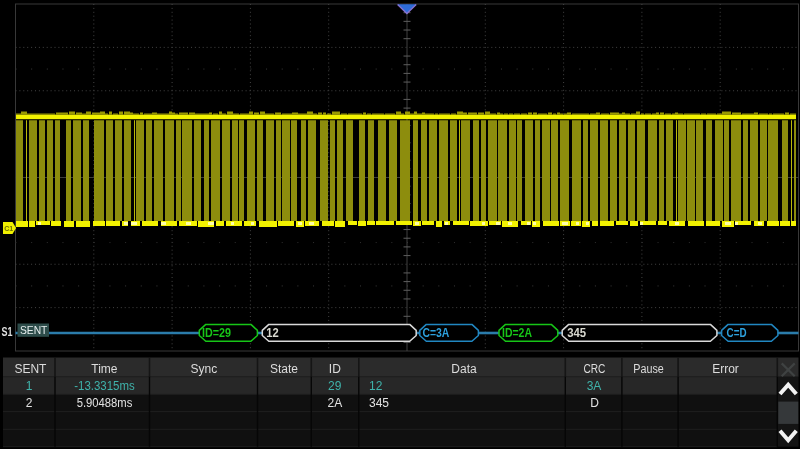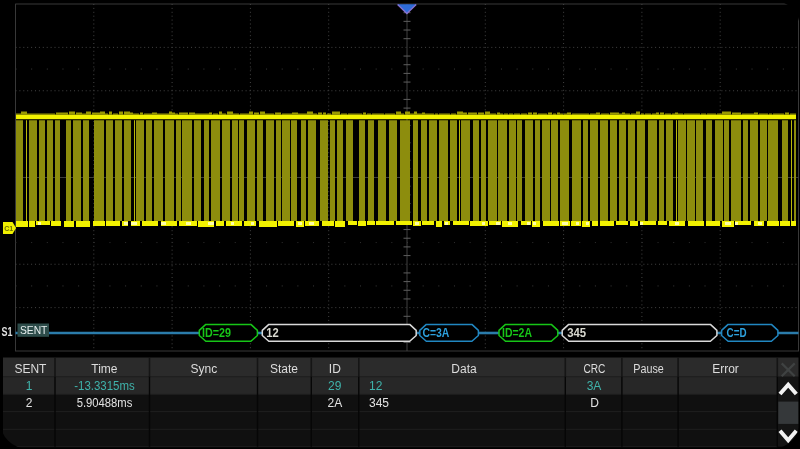--- a/index.html
+++ b/index.html
@@ -1,16 +1,16 @@
 <!DOCTYPE html>
 <html><head><meta charset="utf-8">
 <style>
 html,body{margin:0;padding:0;background:#000;}
 #scr{position:relative;width:800px;height:449px;background:#000;overflow:hidden;
-font-family:"Liberation Sans", sans-serif;border-radius:28px;}
+font-family:"Liberation Sans", sans-serif;}
 svg{position:absolute;top:0;left:0;}
 </style></head>
 <body>
 <div id="scr">
 <svg width="800" height="449" viewBox="0 0 800 449" font-family="Liberation Sans, sans-serif">
 <rect x="15.5" y="4.0" width="783.0" height="347.0" fill="none" stroke="#383838" stroke-width="1"></rect>
 <line x1="93.80" y1="4.0" x2="93.80" y2="351.0" stroke="#434343" stroke-width="1" stroke-dasharray="1 2.9"></line>
 <line x1="172.10" y1="4.0" x2="172.10" y2="351.0" stroke="#434343" stroke-width="1" stroke-dasharray="1 2.9"></line>
 <line x1="250.40" y1="4.0" x2="250.40" y2="351.0" stroke="#434343" stroke-width="1" stroke-dasharray="1 2.9"></line>
 <line x1="328.70" y1="4.0" x2="328.70" y2="351.0" stroke="#434343" stroke-width="1" stroke-dasharray="1 2.9"></line>

